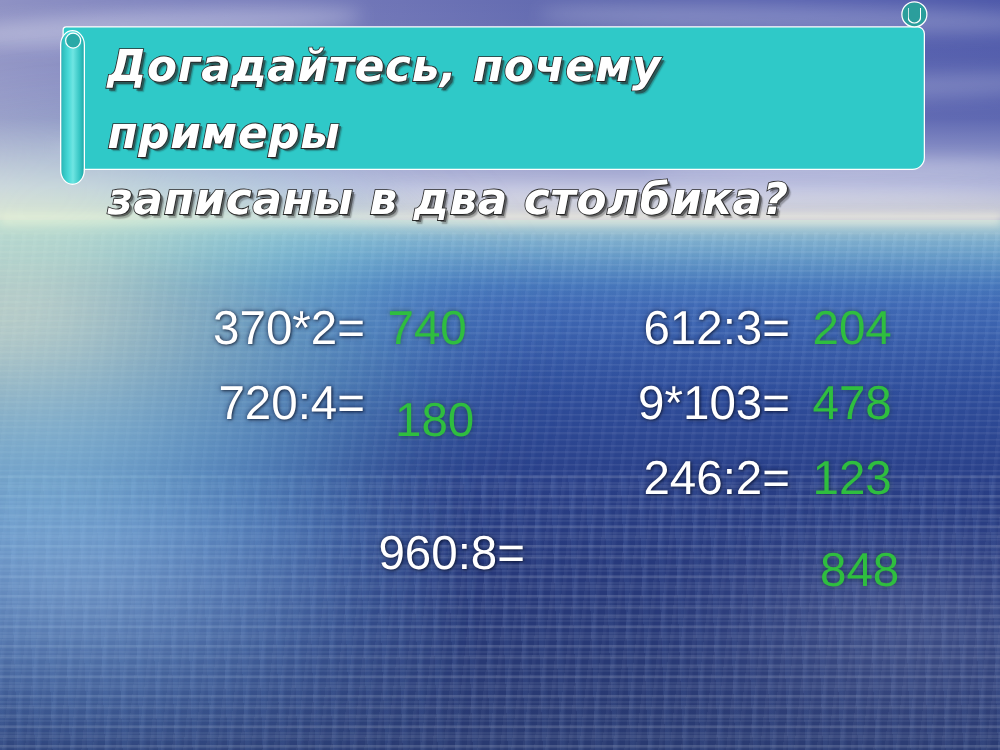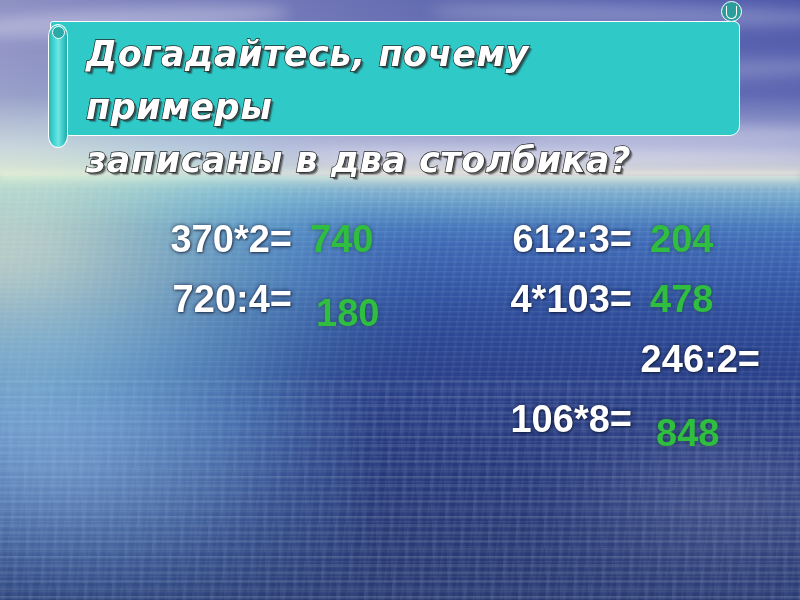--- a/index.html
+++ b/index.html
@@ -232,21 +232,21 @@
     -webkit-text-stroke: 1.4px #2b2b2b;
     paint-order: stroke fill;
     text-shadow:
        2px 2px 0 rgba(40,40,40,0.55),
        3px 3px 1px rgba(20,20,20,0.30);
   }
 
   
   #examples { position: absolute; left: 0; top: 0; width: 800px; height: 600px; }
 
-  .col { position: absolute; top: 216px; font-weight: bold; }
+  .col { position: absolute; top: 240px; }
   .col-left  { left: 60px;  width: 360px; }
   .col-right { left: 400px; width: 360px; }
 
   .row {
     position: relative;
     height: 60px;
     display: flex;
     align-items: flex-start;
     justify-content: flex-end;
   }
@@ -320,42 +320,43 @@
 
       <div class="row">
         <span class="expr">720:4=</span>
         <span class="ans ans-w shift-d10">180</span>
       </div>
 
       <div class="row">
       </div>
 
       <div class="row">
+        <span class="expr">960:8=</span>
       </div>
 
     </div>
 
     <div class="col col-right">
 
       <div class="row">
         <span class="expr">612:3=</span>
         <span class="ans ans-w shift-d0">204</span>
       </div>
 
       <div class="row">
-        <span class="expr">4*103=</span>
+        <span class="expr">9*103=</span>
         <span class="ans ans-w shift-d0">478</span>
       </div>
 
       <div class="row">
         <span class="expr">246:2=</span>
-      </div>
-
-      <div class="row">
-        <span class="expr">106*8=</span>
+        <span class="ans ans-w shift-d0">123</span>
+      </div>
+
+      <div class="row">
         <span class="ans ans-w shift-d10">848</span>
       </div>
 
     </div>
 
   </div>
 
 </div>
 
 </body></html>

